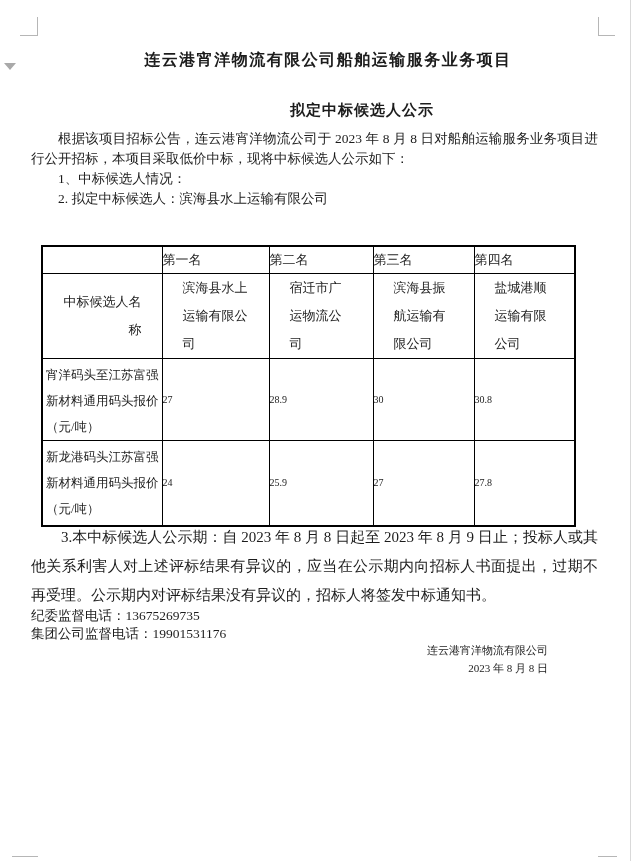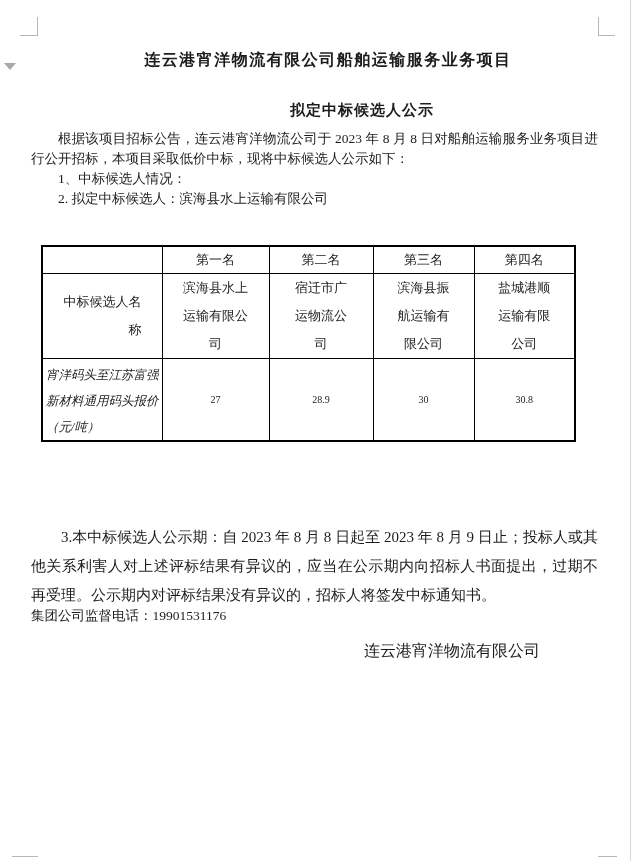--- a/index.html
+++ b/index.html
@@ -33,40 +33,40 @@
   
   .intro-block { position:absolute; left:31px; top:129px; width:567px;
                  font-size:13.5px; line-height:20px; }
   .intro-par { text-indent:2em; text-align:justify; }
   .intro-item { text-indent:2em; }
 
   
   .bid-table { position:absolute; left:41px; top:245px; width:533px;
                border-collapse:collapse; table-layout:fixed;
                border:2px solid #000; font-size:13px; }
-  .bid-table td { border:1px solid #000; text-align:center; vertical-align:middle;
+  .bid-table td { border:1px solid #000; vertical-align:middle;
                   overflow:hidden; }
   .bid-table .rank-row td { height:27px; }
   .bid-table .name-row td { height:58px; line-height:28px; padding:0 20px; }
   .bid-table .price-row-1 td { height:65px; }
   .bid-table .price-row-2 td { height:86px; }
   .bid-table .row-label { text-align:left; vertical-align:top;
-                          padding:3px 3px 0 3px; font-size:12.5px; line-height:26px;font-style:italic; }
+                          padding:3px 3px 0 3px; font-size:12.5px; line-height:26px; }
   .bid-table .name-label { text-align:right; vertical-align:middle; }
   .bid-table .price-cell { font-size:10px; }
   .bid-table .price-row-2 .price-cell { vertical-align:middle; }
 
   
   .notice-block { position:absolute; left:31px; top:523px; width:567px;
                   font-size:15px; line-height:29px;
                   text-indent:2em; text-align:justify; }
   .contact-block { position:absolute; left:31px; top:607px; width:567px;
                    font-size:13.5px; line-height:18px; }
-  .signature-block { position:absolute; left:0; top:642px; width:540px;
-                     text-align:right; font-size:16px; line-height:17.5px; }
+  .signature-block { position:absolute; left:8px; top:642px; width:540px;
+                     text-align:right; font-size:11px; line-height:17.5px; }
 </style>
 </head>
 <body>
 
 <div class="crop crop-tl"></div>
 <div class="crop crop-tr"></div>
 <div class="crop crop-bl"></div>
 <div class="crop crop-br"></div>
 <div class="page-edge"></div>
 <div class="anchor-mark"></div>
@@ -103,24 +103,33 @@
       <td>滨海县振航运输有限公司</td>
       <td>盐城港顺运输有限公司</td>
     </tr>
     <tr class="price-row-1">
       <td class="row-label">宵洋码头至江苏富强新材料通用码头报价（元/吨）</td>
       <td class="price-cell">27</td>
       <td class="price-cell">28.9</td>
       <td class="price-cell">30</td>
       <td class="price-cell">30.8</td>
     </tr>
+    <tr class="price-row-2">
+      <td class="row-label">新龙港码头江苏富强新材料通用码头报价（元/吨）</td>
+      <td class="price-cell">24</td>
+      <td class="price-cell">25.9</td>
+      <td class="price-cell">27</td>
+      <td class="price-cell">27.8</td>
+    </tr>
   </tbody>
 </table>
 
 <div class="notice-block">3.本中标候选人公示期：自 2023 年 8 月 8 日起至 2023 年 8 月 9 日止；投标人或其他关系利害人对上述评标结果有异议的，应当在公示期内向招标人书面提出，过期不再受理。公示期内对评标结果没有异议的，招标人将签发中标通知书。</div>
 
 <div class="contact-block">
+  <div>纪委监督电话：13675269735</div>
   <div>集团公司监督电话：19901531176</div>
 </div>
 
 <div class="signature-block">
   <div>连云港宵洋物流有限公司</div>
+  <div>2023 年 8 月 8 日</div>
 </div>
 
 </body></html>

